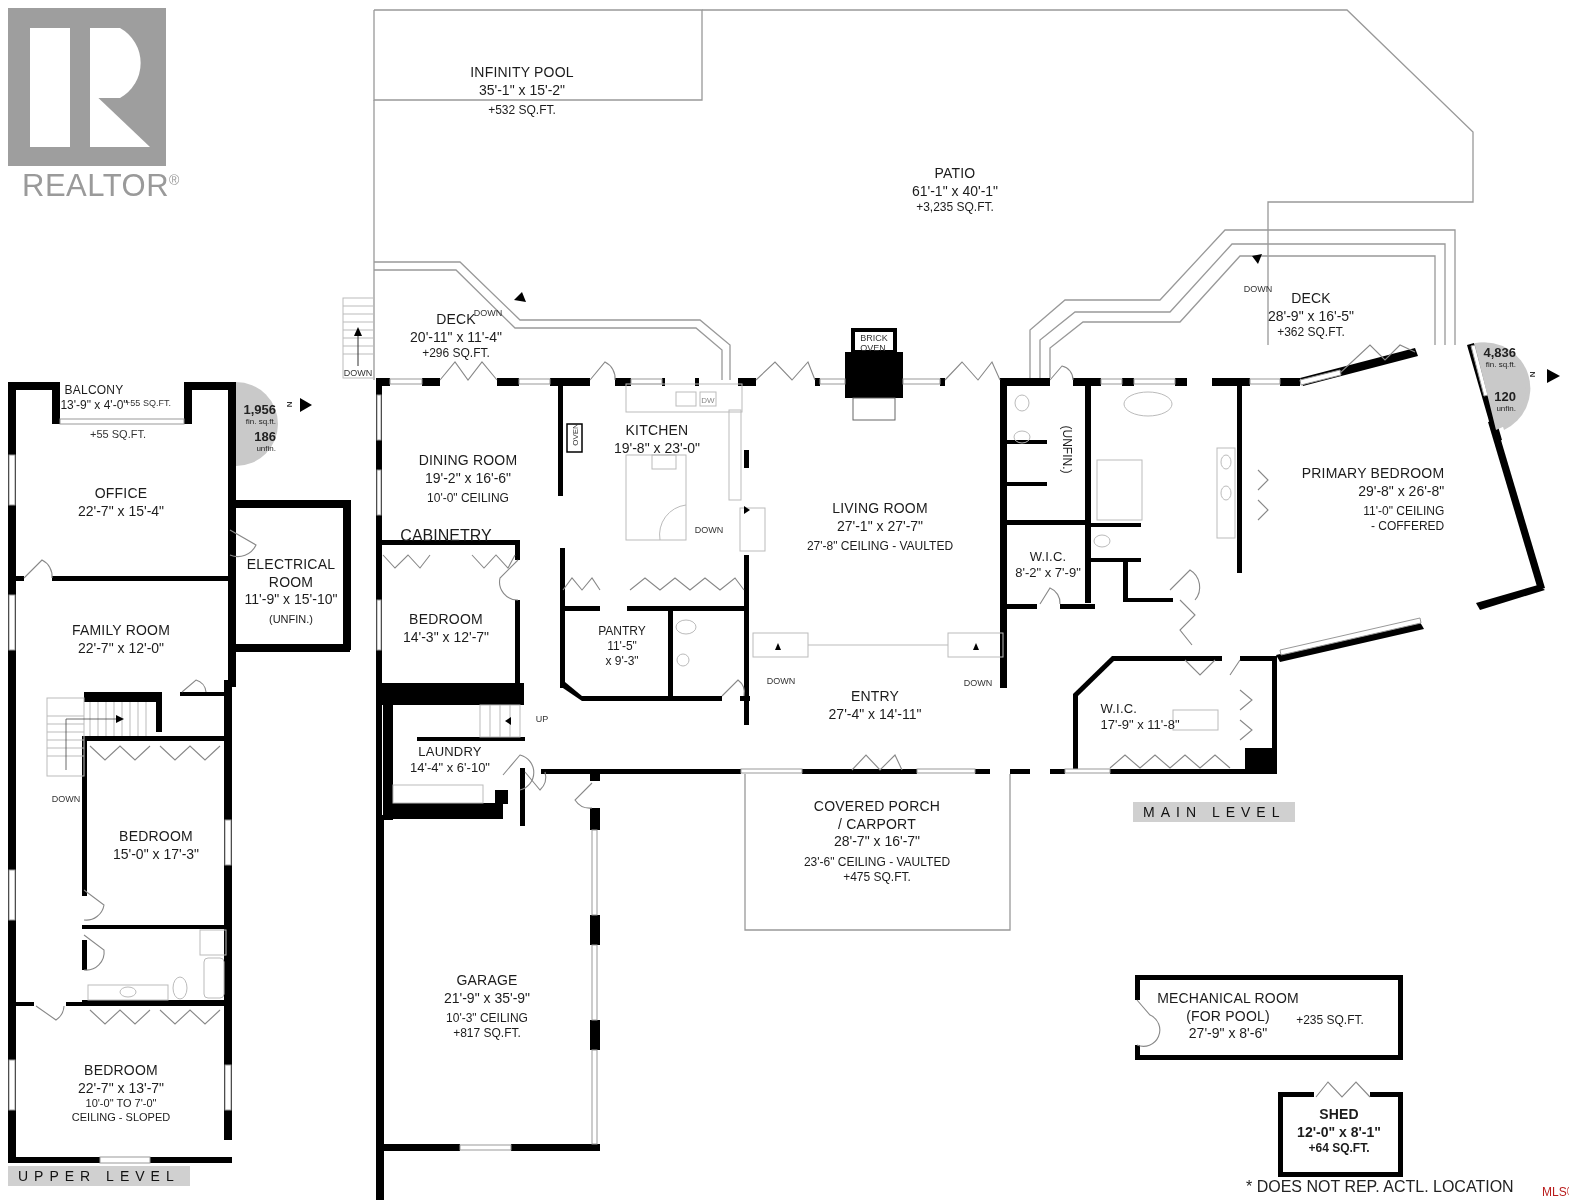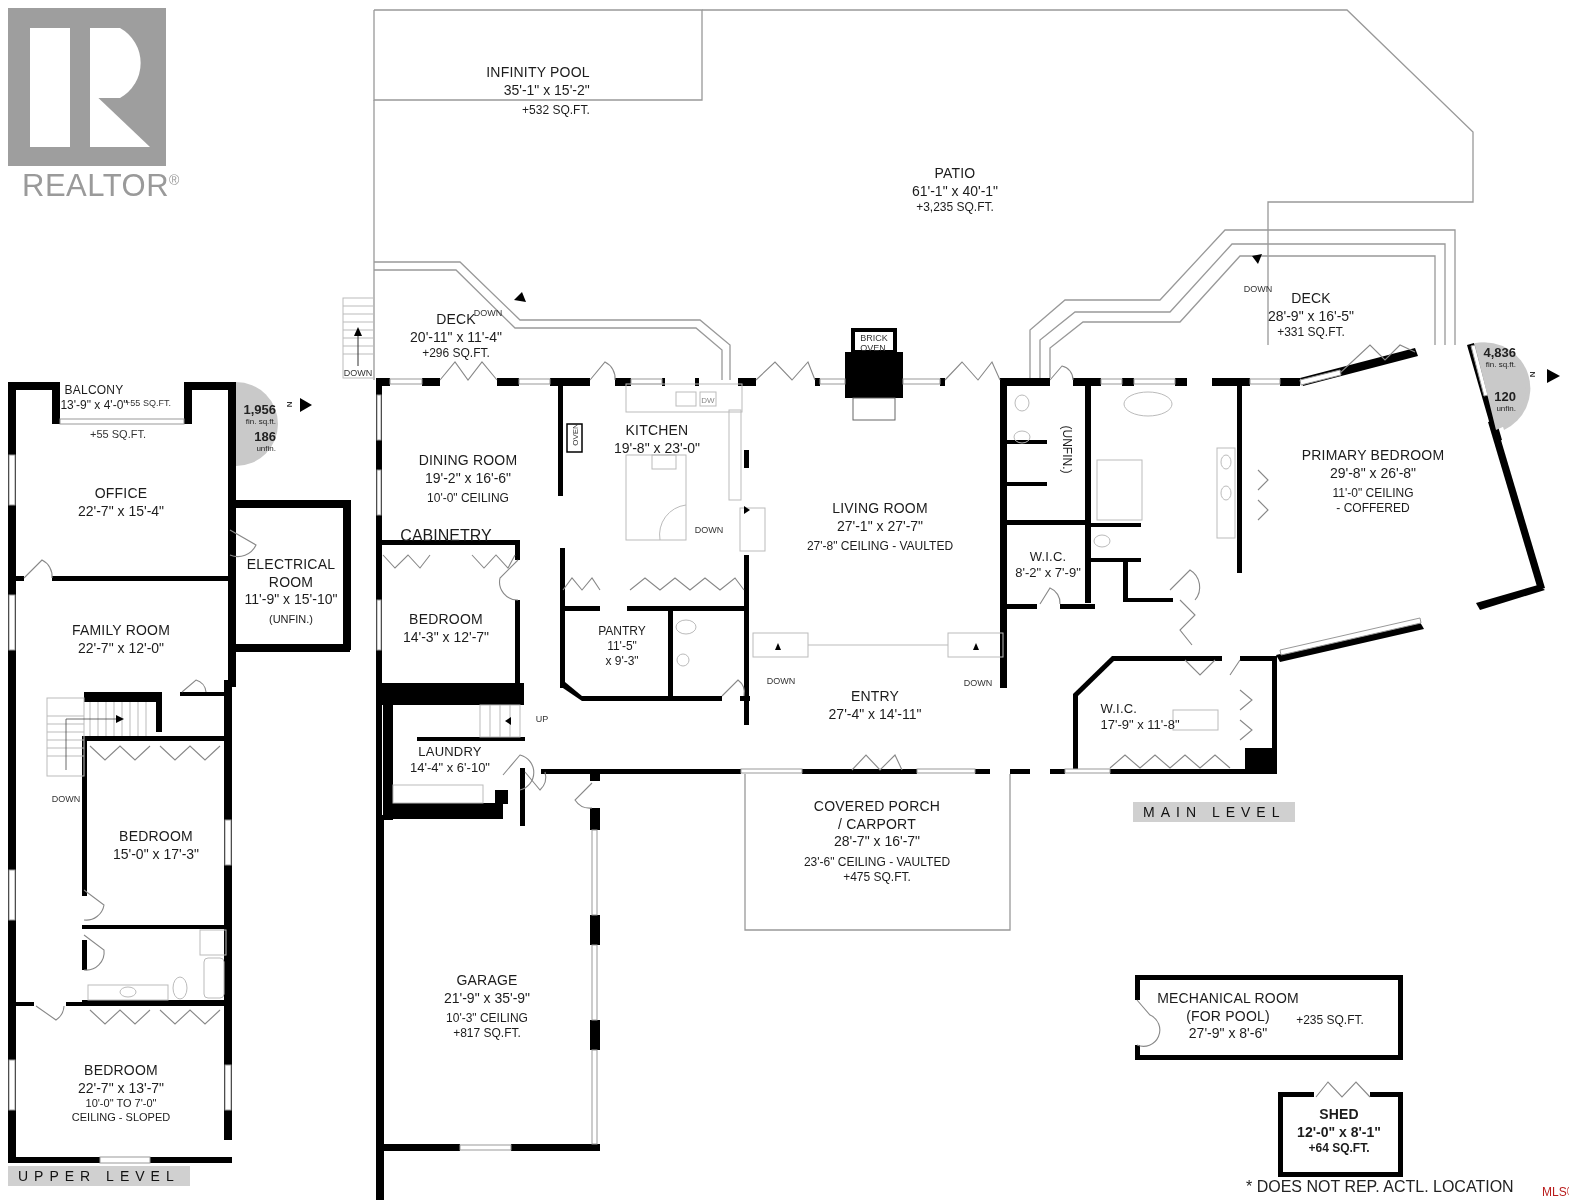--- a/index.html
+++ b/index.html
@@ -335,41 +335,41 @@
 
   <rect class="thin2" x="393" y="785" width="90" height="18"></rect>
 
   <polyline class="thin" points="745,774 745,930 1010,930 1010,774"></polyline>
 
   <path d="M1477,343 A46 46 0 0 1 1504,430 L1477,343 Z" fill="#c9c9c9"></path>
   <path d="M1475,343 A45 45 0 0 1 1496,430 L1475,345 Z" fill="#c9c9c9"></path>
   <polygon points="1547,369 1547,383 1560,376" fill="#000"></polygon>
 </svg>
 
-<div class="lbl" style="left:538px;top:64px;text-align:right;">
+<div class="lbl" style="left:522px;top:64px;">
   <span class="name">INFINITY POOL</span>
   <span class="dim">35'-1" x 15'-2"</span>
   <span class="sub">+532 SQ.FT.</span>
 </div>
 <div class="lbl" style="left:955px;top:165px;">
   <span class="name">PATIO</span>
   <span class="dim">61'-1" x 40'-1"</span>
   <span class="sub2">+3,235 SQ.FT.</span>
 </div>
 <div class="lbl" style="left:456px;top:311px;">
   <span class="name">DECK</span>
   <span class="dim">20'-11" x 11'-4"</span>
   <span class="sub2">+296 SQ.FT.</span>
 </div>
 <div class="small" style="left:488px;top:308px;">DOWN</div>
 <div class="small" style="left:358px;top:368px;">DOWN</div>
 <div class="lbl" style="left:1311px;top:290px;">
   <span class="name">DECK</span>
   <span class="dim">28'-9" x 16'-5"</span>
-  <span class="sub2">+331 SQ.FT.</span>
+  <span class="sub2">+362 SQ.FT.</span>
 </div>
 <div class="small" style="left:1258px;top:284px;">DOWN</div>
 
 <div class="small" style="left:874px;top:333px;"><span>BRICK</span><br><span>OVEN</span></div>
 
 <div class="lbl" style="left:468px;top:452px;">
   <span class="name">DINING ROOM</span>
   <span class="dim">19'-2" x 16'-6"</span>
   <span class="sub">10'-0" CEILING</span>
 </div>
@@ -404,21 +404,21 @@
 </div>
 <div class="lbl" style="left:450px;top:744px;">
   <span class="name" style="font-size:13px;">LAUNDRY</span>
   <span class="dim" style="font-size:13px;">14'-4" x 6'-10"</span>
 </div>
 <div class="lbl" style="left:1066px;top:442px;transform:translateX(-50%) rotate(90deg);font-size:12px;">(UNFIN.)</div>
 <div class="lbl" style="left:1048px;top:549px;">
   <span class="name" style="font-size:13px;">W.I.C.</span>
   <span class="dim" style="font-size:13px;">8'-2" x 7'-9"</span>
 </div>
-<div class="lbl" style="left:1373px;top:447px;">
+<div class="lbl" style="left:1373px;top:465px;text-align:right;">
   <span class="name">PRIMARY BEDROOM</span>
   <span class="dim">29'-8" x 26'-8"</span>
   <span class="sub">11'-0" CEILING</span>
   <span class="sub2">- COFFERED</span>
 </div>
 <div class="lbl" style="left:1140px;top:701px;">
   <span class="name" style="font-size:13px;text-align:left;">W.I.C.</span>
   <span class="dim" style="font-size:13px;">17'-9" x 11'-8"</span>
 </div>
 <div class="lbl" style="left:877px;top:798px;">

